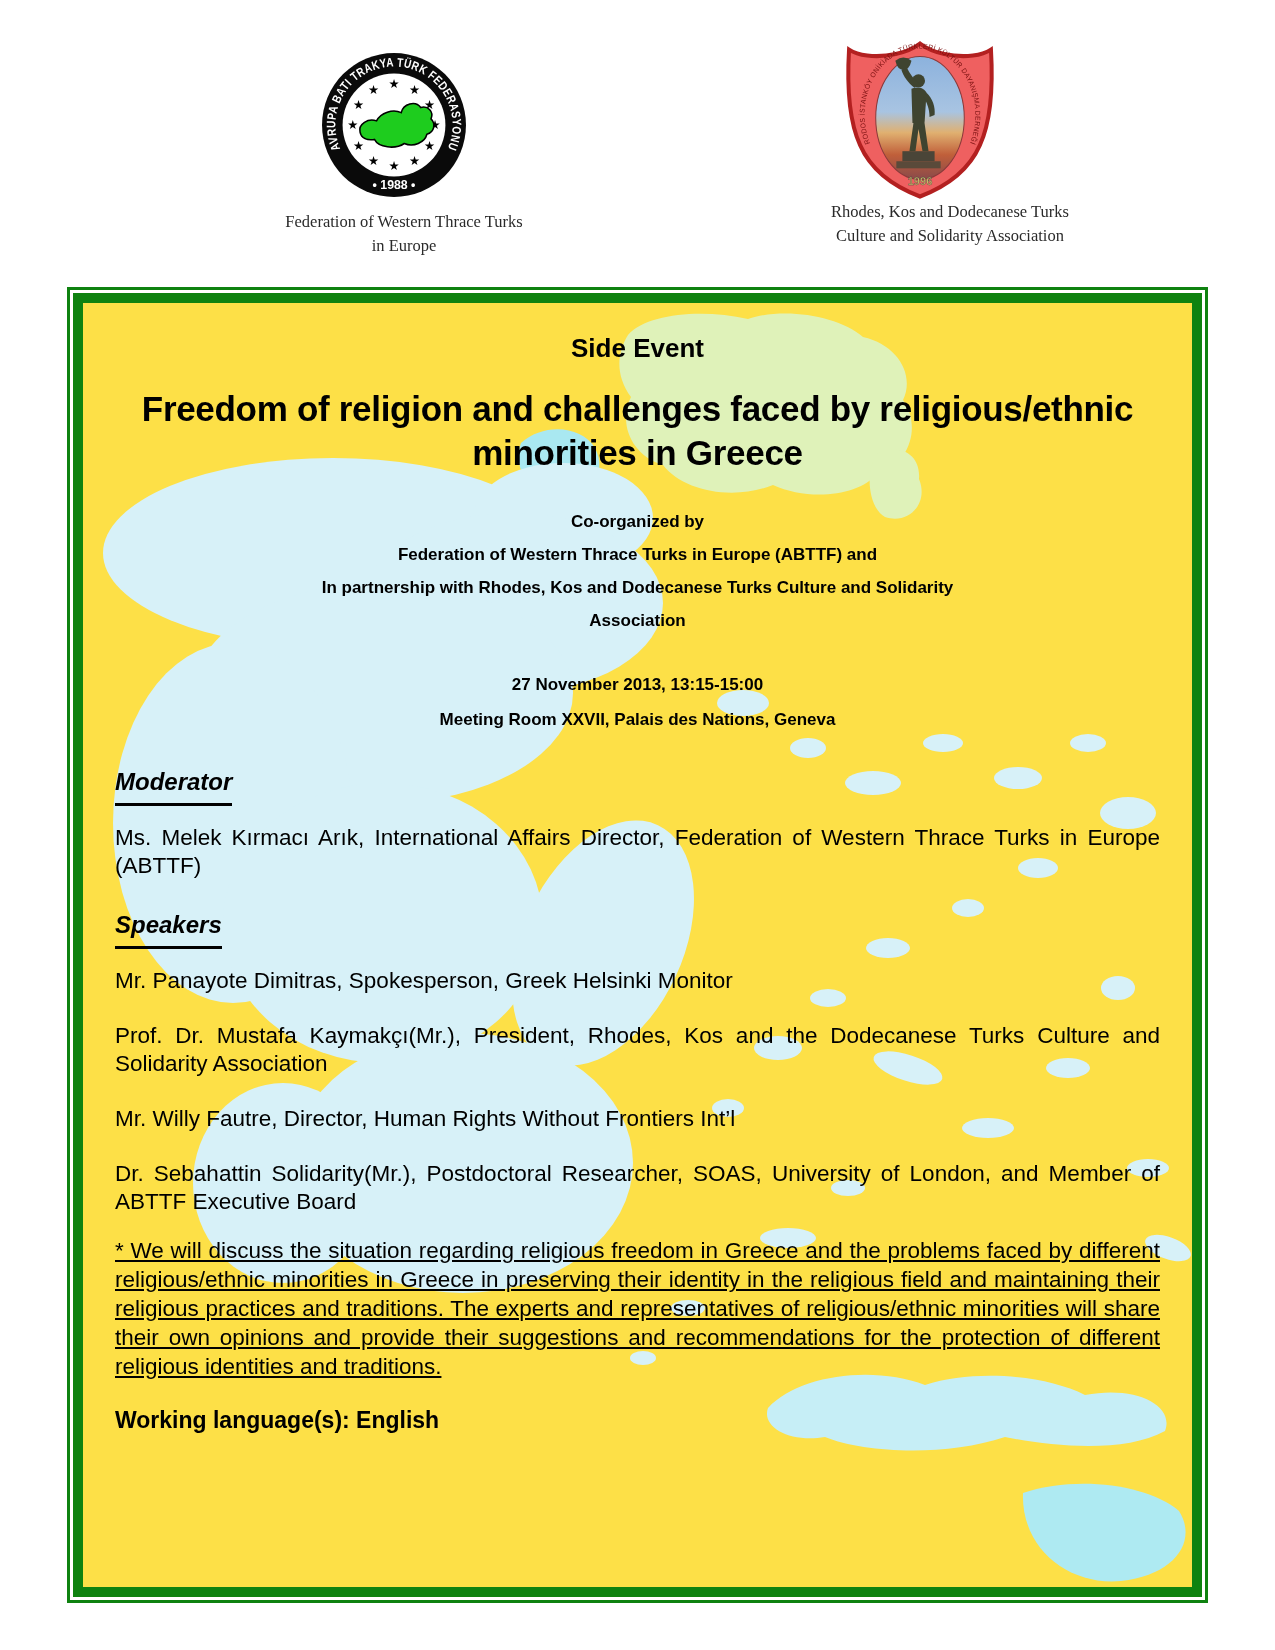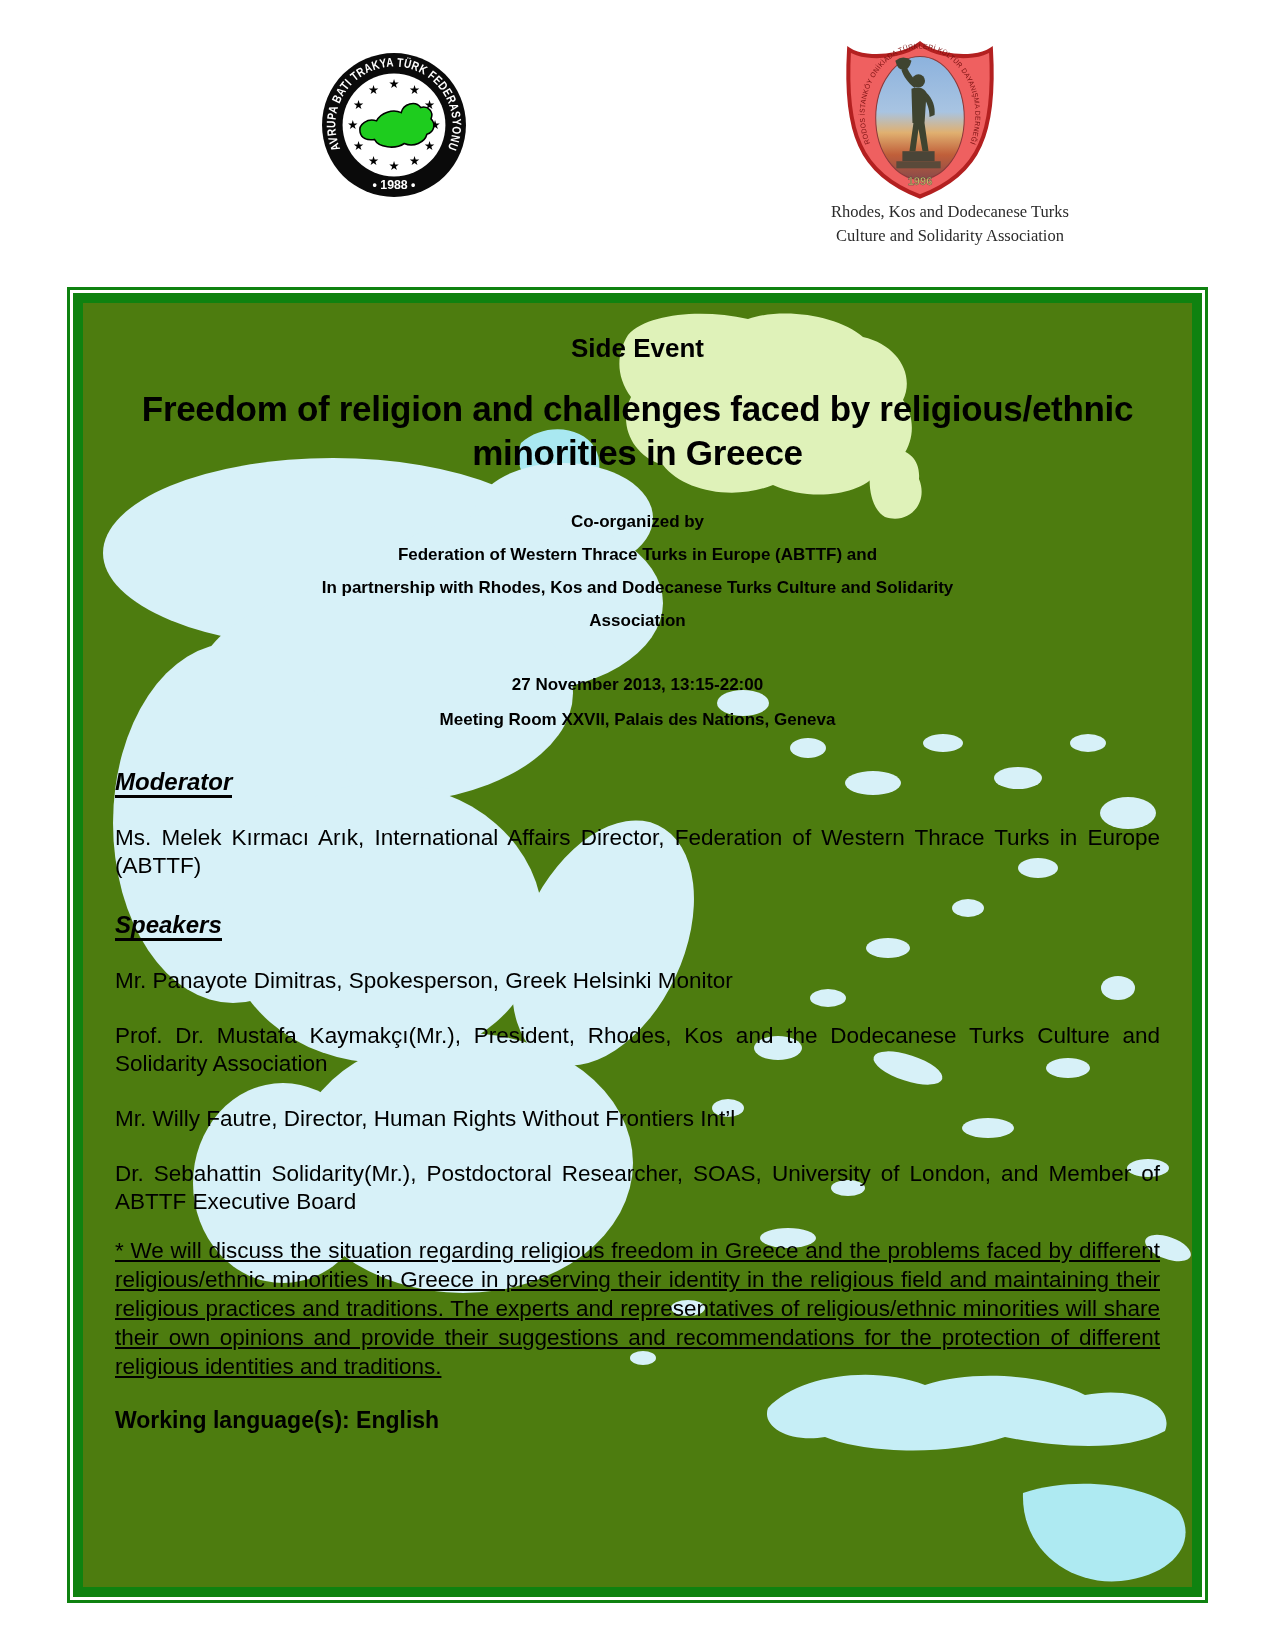--- a/index.html
+++ b/index.html
@@ -19,39 +19,39 @@
   .caption-left  { left:234px; top:210px; }
   .caption-right { left:780px; top:200px; }
 
   
   .event-box {
     position:absolute; left:67px; top:287px; width:1141px; height:1316px;
     box-sizing:border-box; border:3px solid #0f8210; padding:3px; background:#fff;
   }
   .event-box-inner {
     position:relative; width:100%; height:100%; box-sizing:border-box;
-    border:10px solid #0f8210; overflow:hidden; background:#4d7c0f;
+    border:10px solid #0f8210; overflow:hidden; background:#fde047;
   }
   .watermark { position:absolute; left:0; top:0; width:100%; height:100%; }
 
   .content { position:relative; z-index:1; padding:18px 32px 0; }
 
   .kicker { margin:10px 0 0; font-size:26px; line-height:34px; font-weight:bold; text-align:center; }
   .title  { margin:22px 0 0; font-size:35px; line-height:44px; font-weight:bold; text-align:center; letter-spacing:-0.3px; }
   .title span { white-space:nowrap;margin-top:24px; }
 
   .org-block { margin:30px 0 0; }
   .org-line, .when-line {
     font-size:17px; line-height:33px; font-weight:bold; text-align:center; white-space:nowrap;
   }
   .when-block { margin:30px 0 0; }
   .when-line { line-height:35px; }
 
   .section-heading { margin:30px 0 0; font-size:24px; line-height:30px; font-weight:bold; font-style:italic; }
-  .section-heading .u { border-bottom:3px solid #000; padding-bottom:0; }
+  .section-heading .u { border-bottom:3px solid #000; padding-bottom:8px; }
 
   .entry { margin:27px 0 0; font-size:22.5px; line-height:28px; text-align:justify; }
   .entry b { font-weight:normal; }
   .desc  { margin:20px 0 0; font-size:22.5px; line-height:29px; text-align:justify;text-decoration:underline; }
 
   .working { margin:25px 0 0; font-size:23px; line-height:29px; font-weight:bold; }
   .refreshments { margin:22px 0 0; font-size:23px; line-height:29px; font-weight:bold; text-align:right; padding-right:42px; }
 </style>
 </head>
 <body>
@@ -76,20 +76,24 @@
       <text x="36.4" y="55">★</text>
       <text x="51" y="40.4">★</text>
       <text x="71" y="35">★</text>
       <text x="91" y="40.4">★</text>
       <text x="105.6" y="55">★</text>
     </g>
     <path d="M38,78 C36,70 46,64 54,67 C58,59 70,55 78,59 C80,50 92,47 97,54 C104,52 110,58 107,65 C112,70 110,78 103,80 C101,88 90,93 81,89 C72,95 56,93 52,85 C45,86 39,84 38,78 Z" fill="#1ecc1e" stroke="#000" stroke-width="1.5"></path>
     <text x="71" y="133" text-anchor="middle" font-size="12" font-weight="bold" fill="#ffffff">• 1988 •</text>
   </svg>
 
+  <div class="logo-caption caption-left">
+    <div>Federation of Western Thrace Turks</div>
+    <div>in Europe</div>
+  </div>
 
   <svg class="logo-svg rkd-logo" viewBox="0 0 155 160">
     <defs>
       <linearGradient id="shieldSky" x1="0" y1="0" x2="0" y2="1">
         <stop offset="0" stop-color="#8cb2dd"></stop>
         <stop offset="0.45" stop-color="#a8c4e2"></stop>
         <stop offset="0.62" stop-color="#e0b070"></stop>
         <stop offset="0.8" stop-color="#c05f3a"></stop>
         <stop offset="1" stop-color="#8a4a4a"></stop>
       </linearGradient>
@@ -179,21 +183,21 @@
         <h1 class="title"><span>Freedom of religion and challenges faced by religious/ethnic</span><br><span>minorities in Greece</span></h1>
 
         <div class="org-block">
           <div class="org-line">Co-organized by</div>
           <div class="org-line">Federation of Western Thrace Turks in Europe (ABTTF) and</div>
           <div class="org-line">In partnership with Rhodes, Kos and Dodecanese Turks Culture and Solidarity</div>
           <div class="org-line">Association</div>
         </div>
 
         <div class="when-block">
-          <div class="when-line">27 November 2013, 13:15-22:00</div>
+          <div class="when-line">27 November 2013, 13:15-15:00</div>
           <div class="when-line">Meeting Room XXVII, Palais des Nations, Geneva</div>
         </div>
 
         <p class="section-heading"><span class="u">Moderator</span></p>
 
         <p class="entry">
           <b>Ms. Melek Kırmacı Arık,</b>
           <span>International Affairs Director, Federation of Western Thrace Turks in Europe (ABTTF)</span>
         </p>
 

